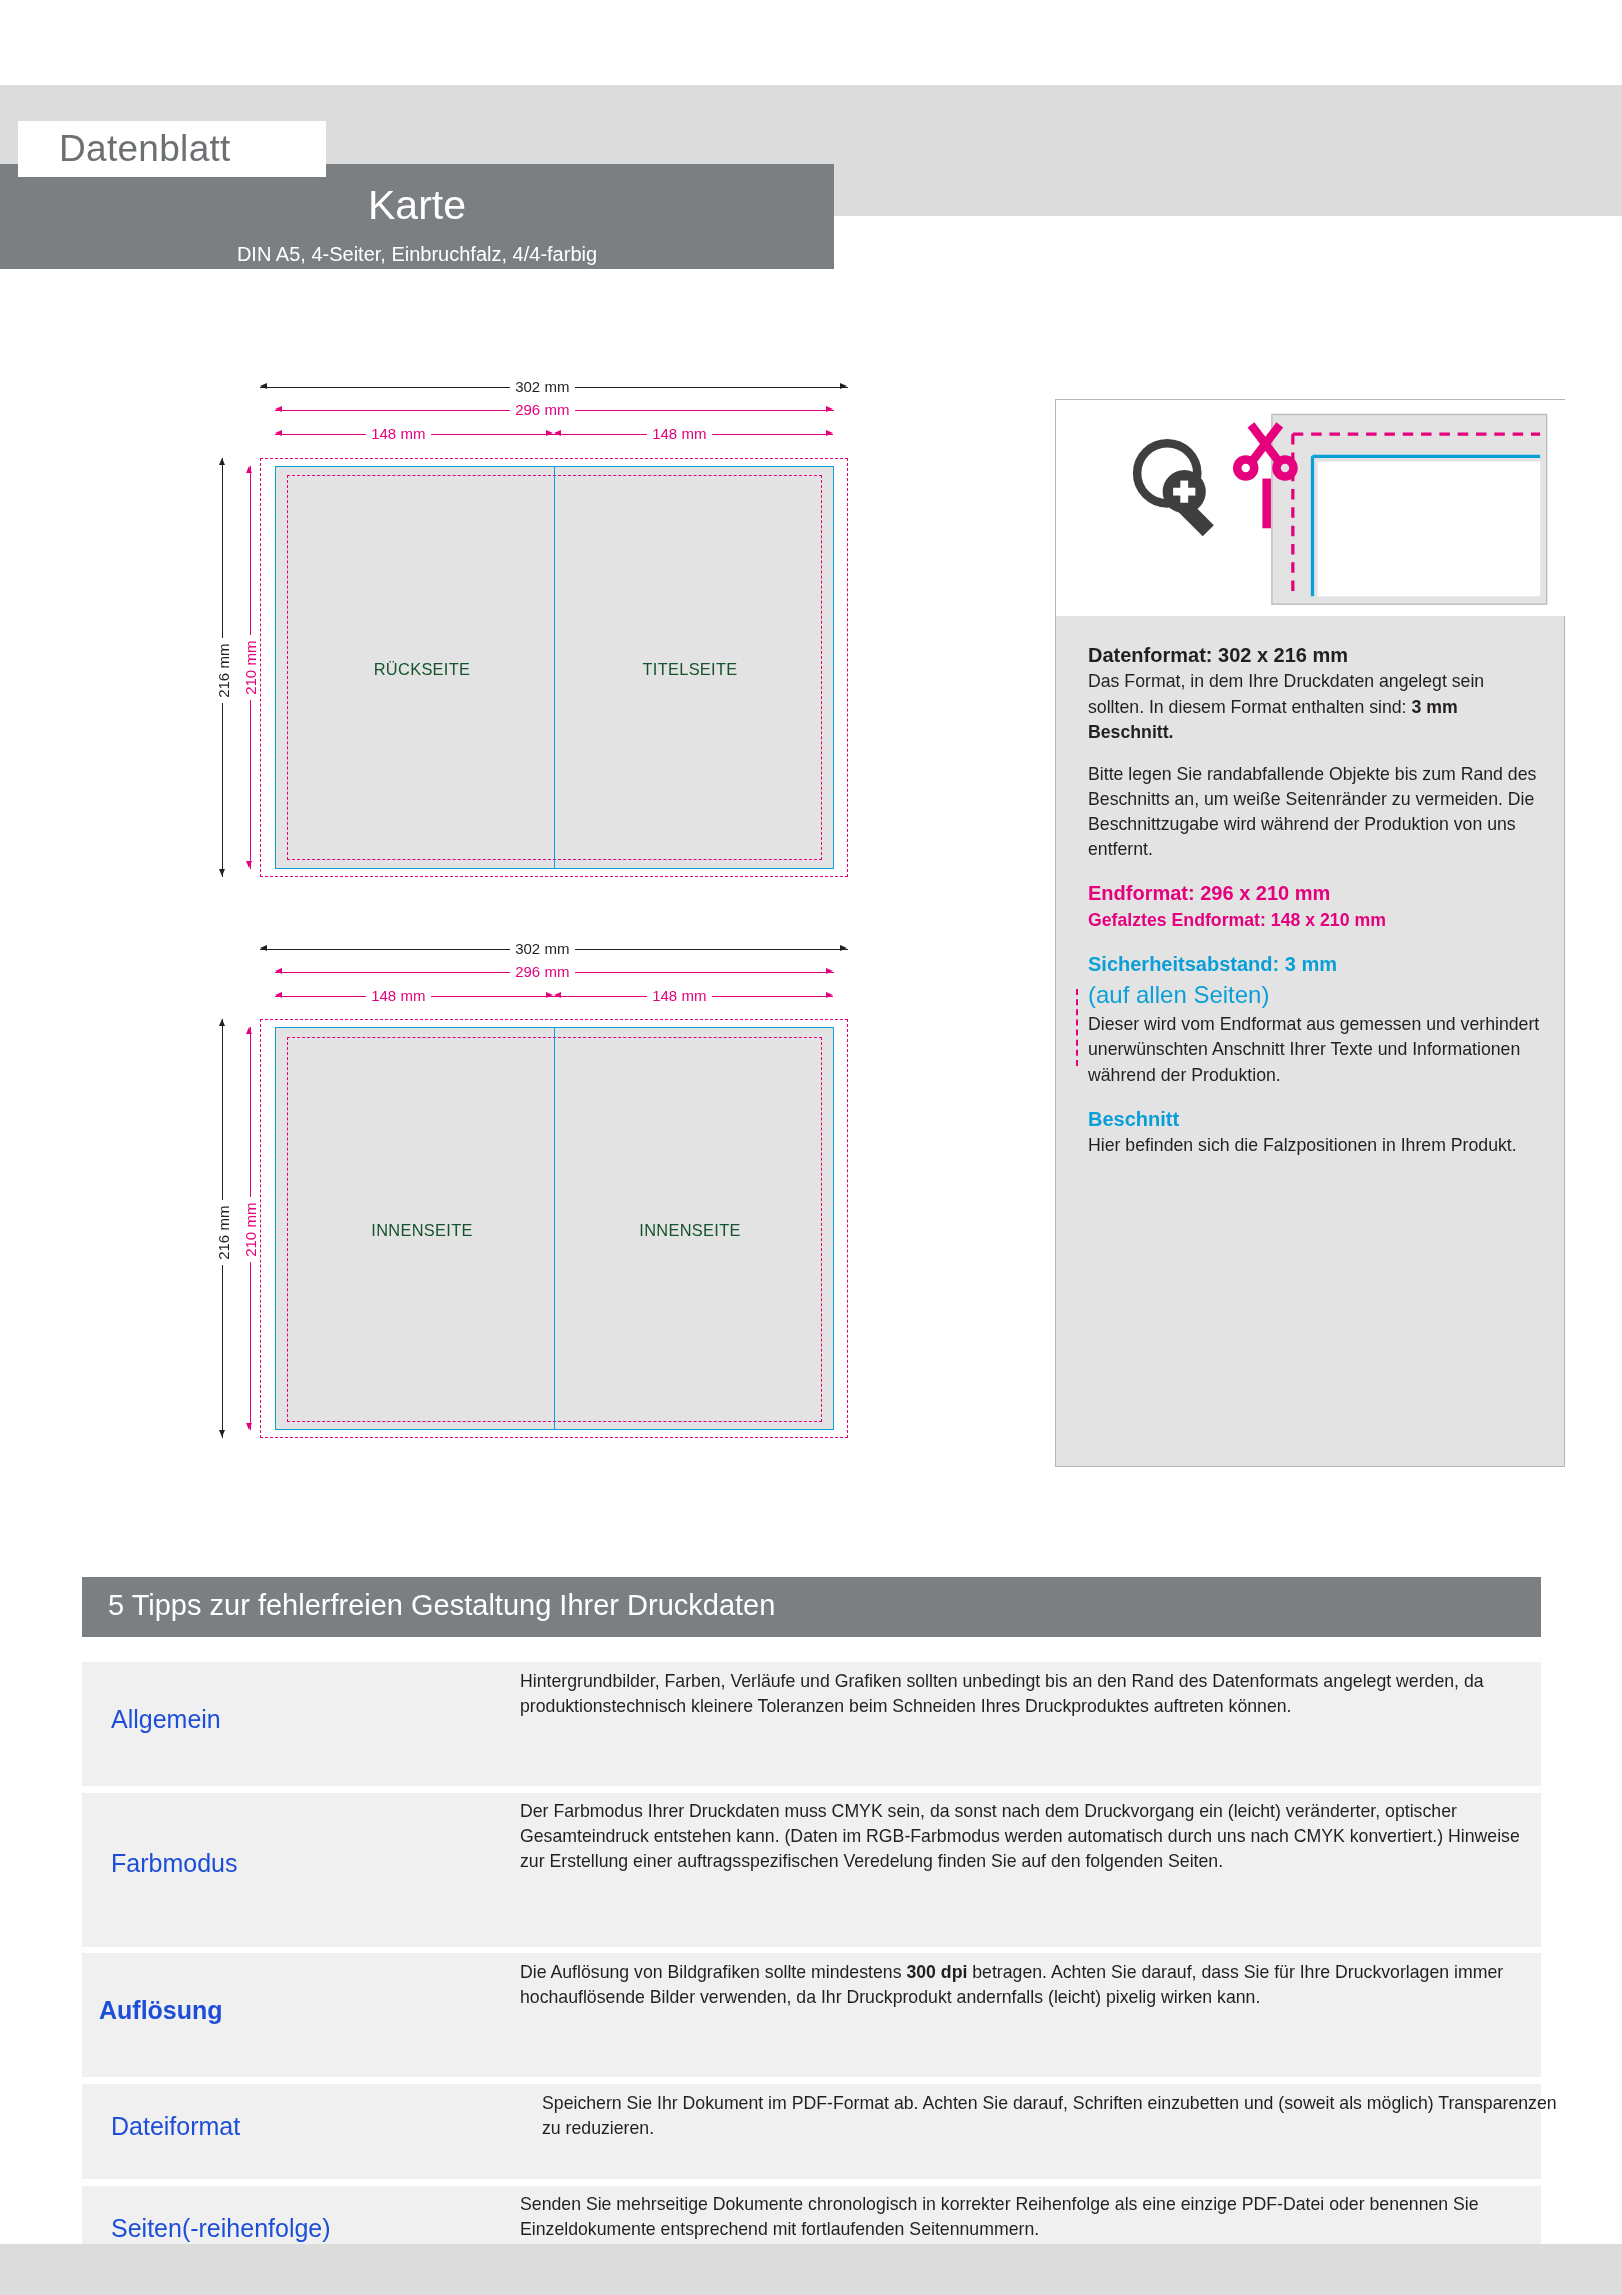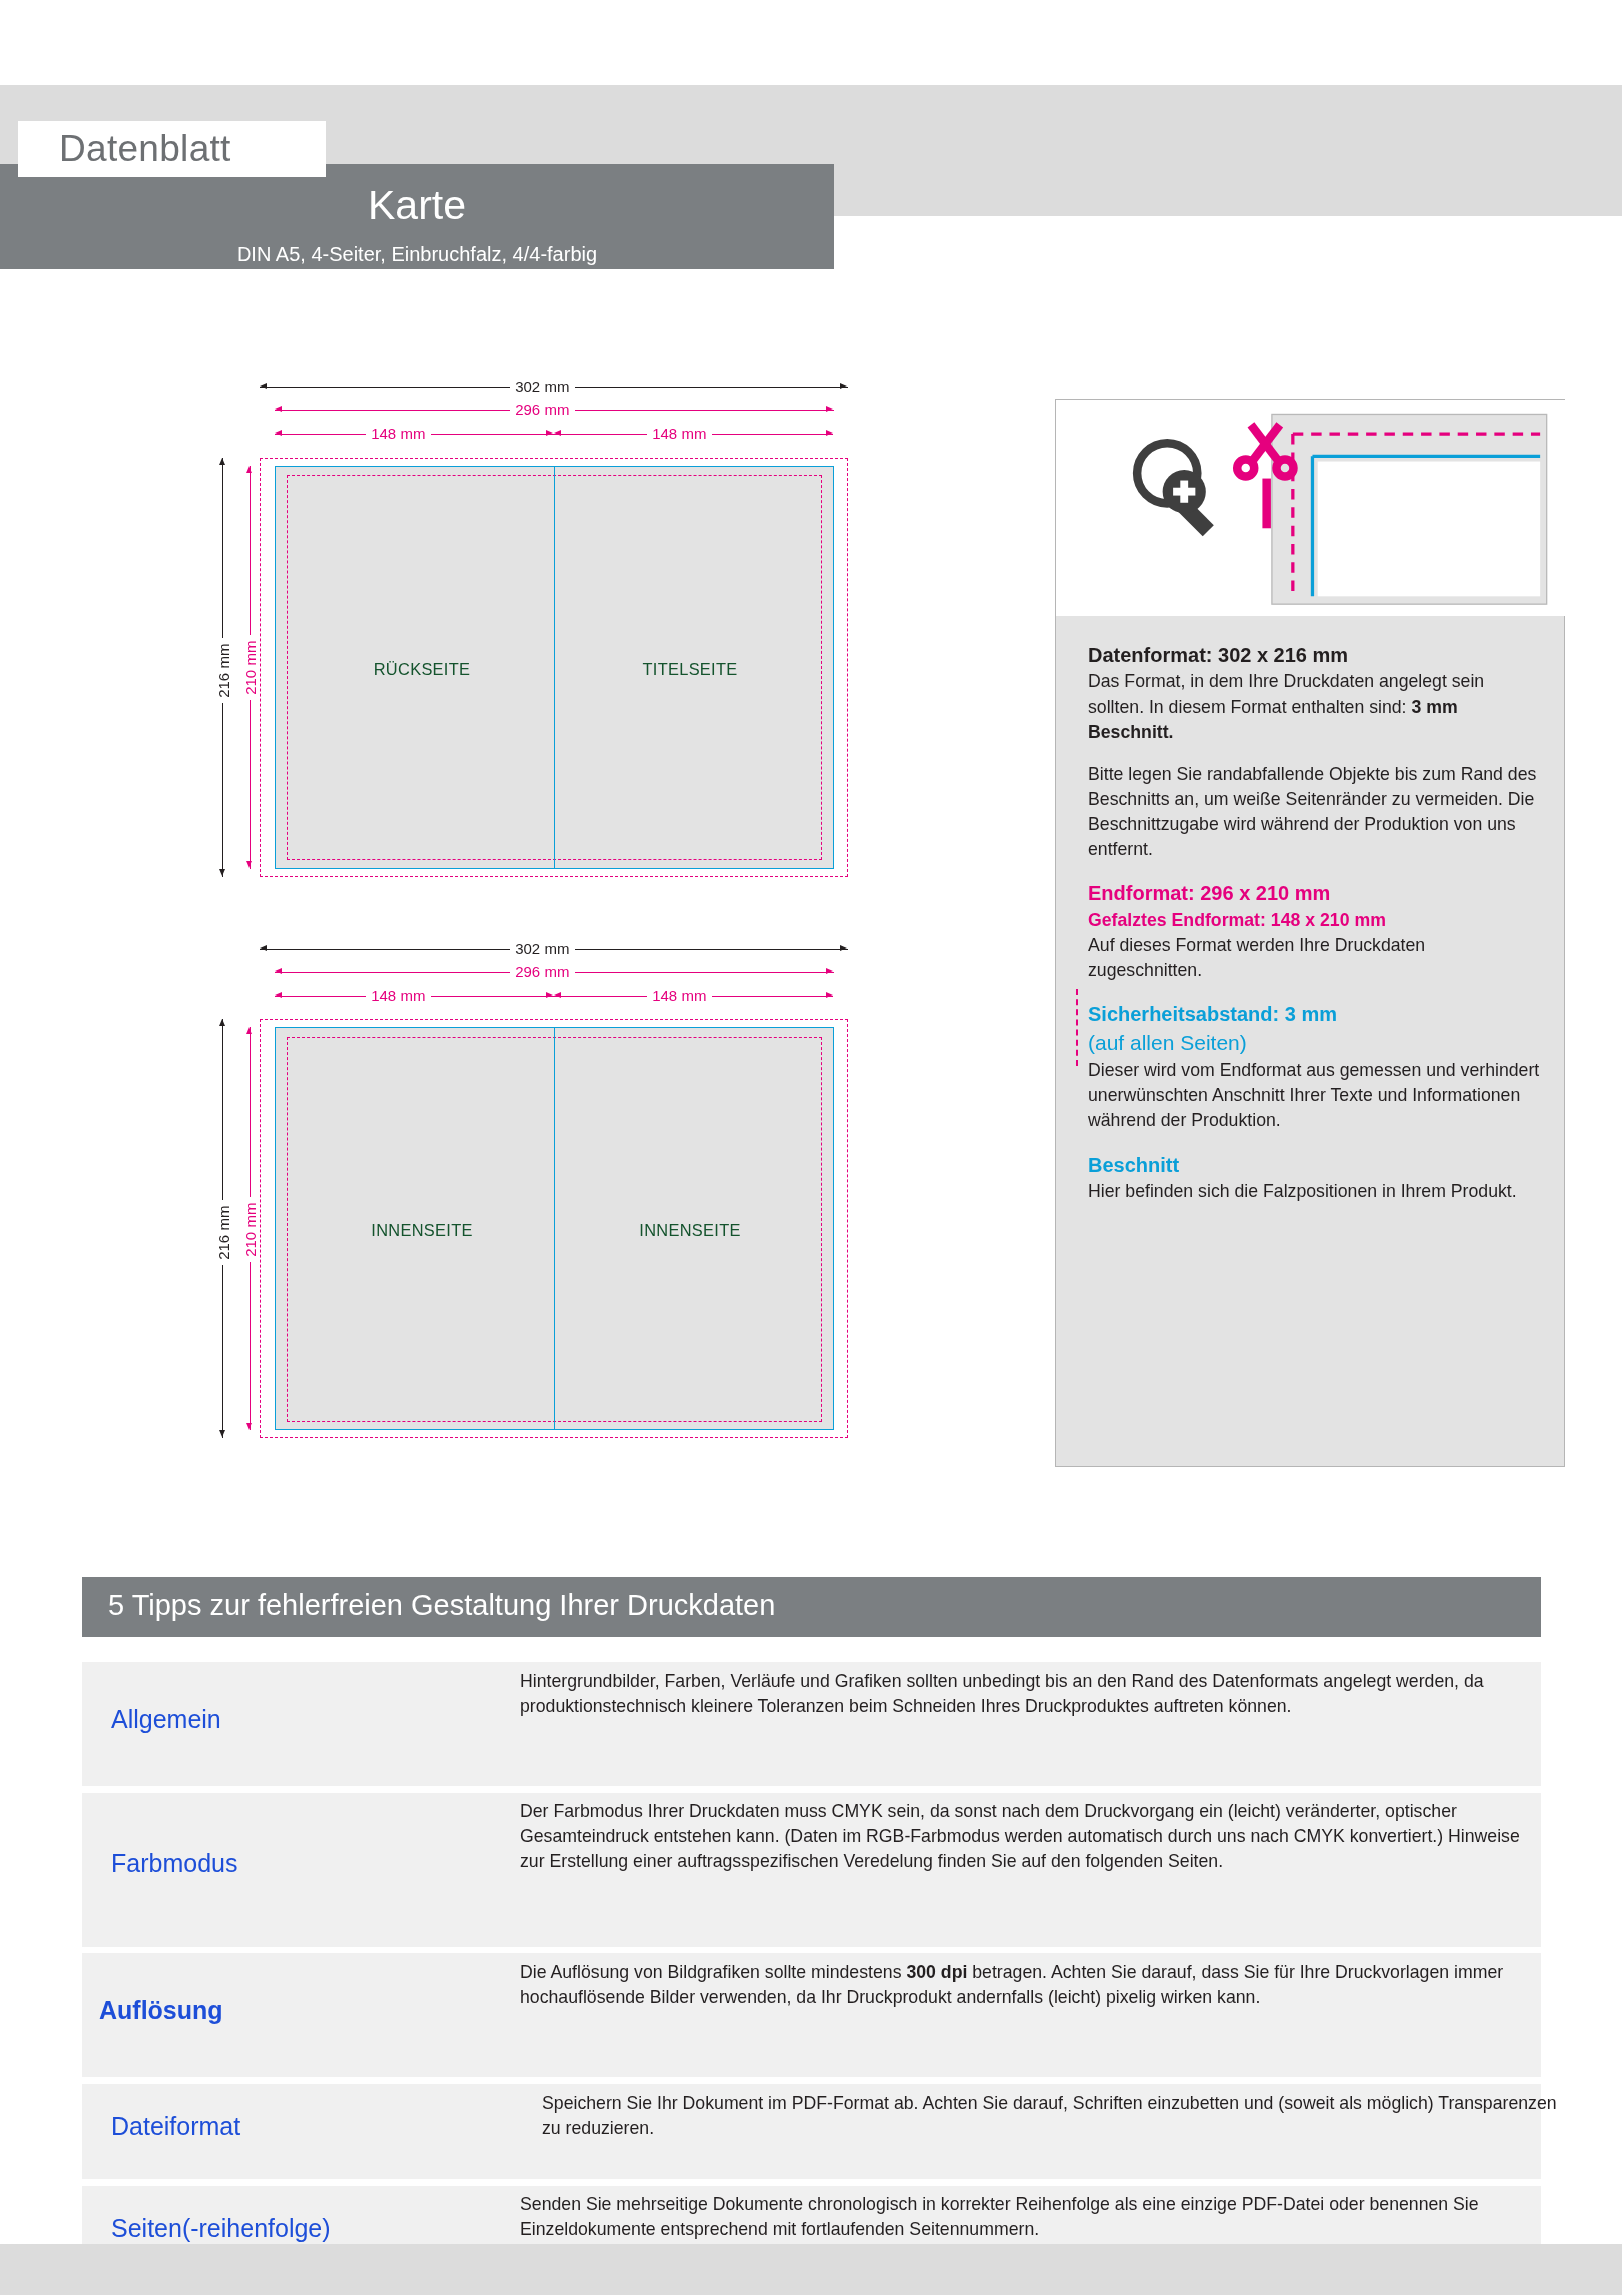--- a/index.html
+++ b/index.html
@@ -146,21 +146,21 @@
     left: 1088px; top: 641px;
     width: 452px;
     font-size: 17.7px;
     line-height: 1.42;
     color: #231f20;
   }
   .lg-head-black { font-weight: bold; font-size: 20px; color: #231f20; }
   .lg-head-pink { font-weight: bold; font-size: 20px; color: #e5007e; }
   .lg-head-pink-sm { font-weight: bold; font-size: 17.7px; color: #e5007e; }
   .lg-head-blue { font-weight: bold; font-size: 20px; color: #0a9fd8; }
-  .lg-sub-blue { font-size: 21px; color: #0a9fd8; }
+  .lg-sub-blue { font-size: 24px; color: #0a9fd8; }
   .lg-p { margin: 0 0 0 0; }
   .lg-gap { height: 17px; }
   .pink-dashed-marker {
     position: absolute;
     left: 1076px; top: 989px;
     width: 0; height: 77px;
     border-left: 2.6px dashed #e5007e;
   }
 
   
@@ -330,21 +330,20 @@
 <div class="legend-body">
   <div class="lg-head-black">Datenformat: 302 x 216 mm</div>
   <div class="lg-p">
     <span>Das Format, in dem Ihre Druckdaten angelegt sein sollten. In diesem Format enthalten sind: </span><b>3 mm Beschnitt.</b>
   </div>
   <div class="lg-gap"></div>
   <div class="lg-p">Bitte legen Sie randabfallende Objekte bis zum Rand des Beschnitts an, um weiße Seitenränder zu vermeiden. Die Beschnittzugabe wird während der Produktion von uns entfernt.</div>
   <div class="lg-gap"></div>
   <div class="lg-head-pink">Endformat: 296 x 210 mm</div>
   <div class="lg-head-pink-sm">Gefalztes Endformat: 148 x 210 mm</div>
-  <div class="lg-p">Auf dieses Format werden Ihre Druckdaten zugeschnitten.</div>
   <div class="lg-gap"></div>
   <div class="lg-head-blue">Sicherheitsabstand: 3 mm</div>
   <div class="lg-sub-blue">(auf allen Seiten)</div>
   <div class="lg-p">Dieser wird vom Endformat aus gemessen und verhindert unerwünschten Anschnitt Ihrer Texte und Informationen während der Produktion.</div>
   <div class="lg-gap"></div>
   <div class="lg-head-blue">Beschnitt</div>
   <div class="lg-p">Hier befinden sich die Falzpositionen in Ihrem Produkt.</div>
 </div>
 
 <div class="tips-header"></div>

